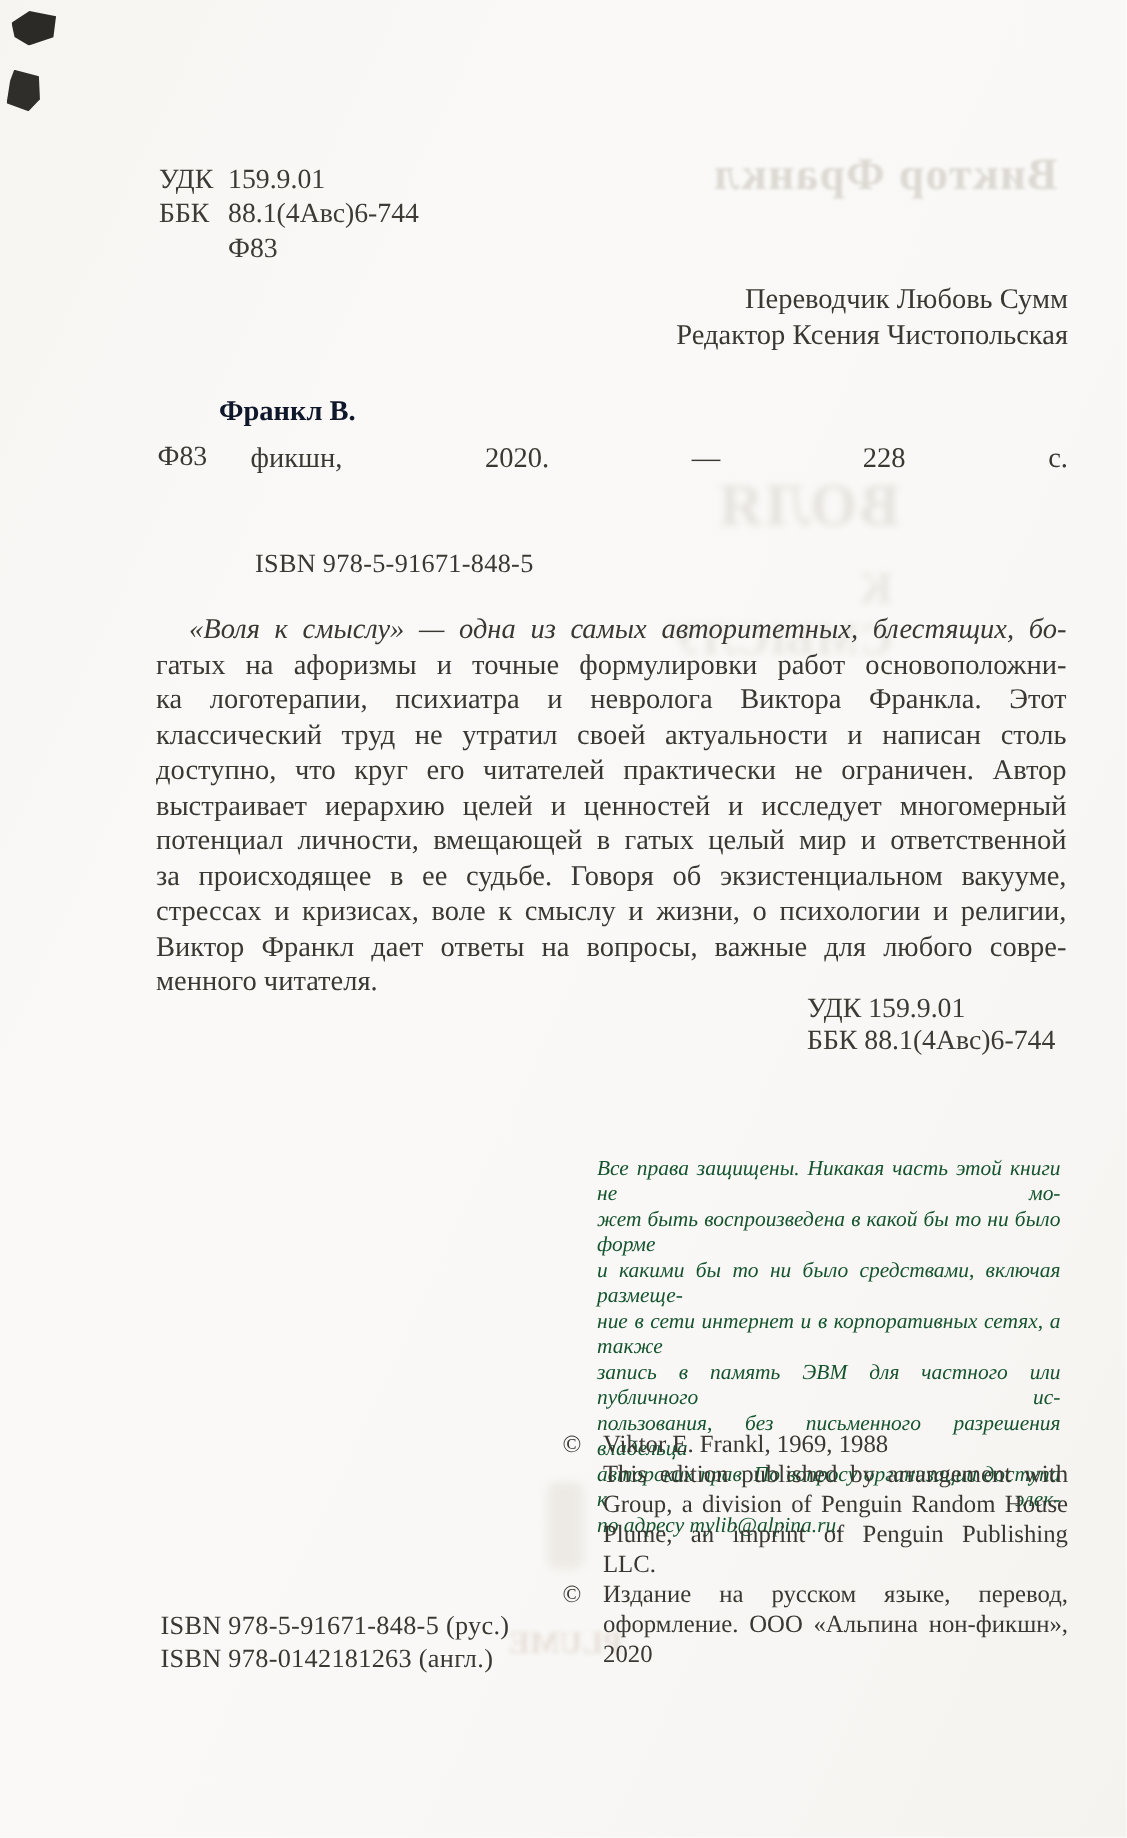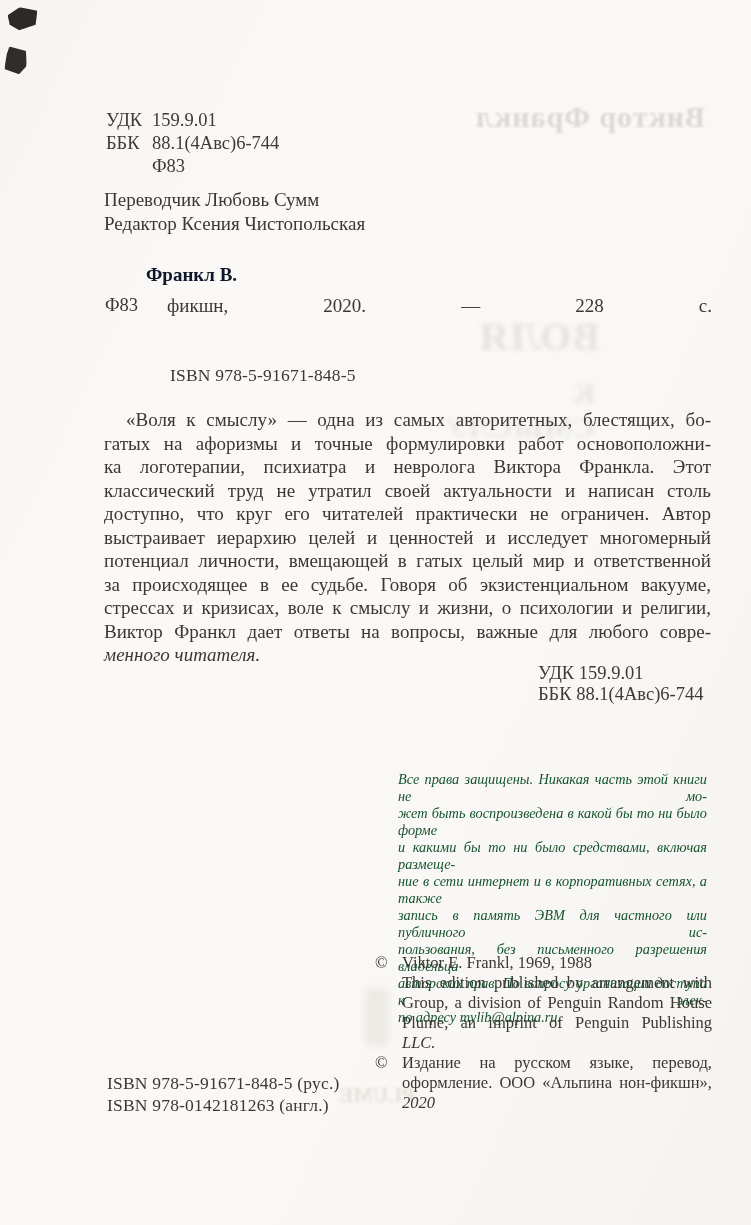--- a/index.html
+++ b/index.html
@@ -7,40 +7,40 @@
     width:751px;height:1225px;position:relative;overflow:hidden;
     background:linear-gradient(115deg,#f6f5f2 0%,#faf9f7 30%,#f9f8f6 62%,#f4f3f0 100%);
     font-family:"Liberation Serif","DejaVu Serif",serif;
     color:#3b3833;
     -webkit-font-smoothing:antialiased;
   }
   .abs{position:absolute;}
   .tline{white-space:nowrap;}
   
   .just .tline{text-align:justify;text-align-last:justify;white-space:normal;}
-  .just .tline:last-child{text-align-last:left;font-style:italic;}
+  .just .tline:last-child{text-align-last:left;}
 
   
   #top-codes{left:106px;top:109px;font-size:18.5px;line-height:23px;color:#3e3a35;}
   #top-codes .lbl{display:inline-block;width:46px;}
 
   
-  #credits{left:104px;top:188px;width:608px;text-align:left;font-size:19px;line-height:23.5px;}
+  #credits{left:104px;top:188px;width:608px;text-align:right;font-size:19px;line-height:23.5px;}
 
   
   #author-heading{left:146px;top:264px;font-size:19px;font-weight:bold;color:#0f172a;}
   #bib-code{left:105px;top:295px;font-size:18.5px;}
   #bib-lines{left:152px;top:294px;width:560px;font-size:19px;line-height:23px;}
   #bib-lines .tline:first-child{padding-left:15px;text-align:justify;text-align-last:justify;white-space:normal;}
 
   #isbn-main{left:170px;top:365px;font-size:17.5px;letter-spacing:.2px;}
 
   
   #annotation{left:104px;top:408px;width:607px;font-size:19px;line-height:23.5px;color:#3b3833;}
-  #annotation .tline:first-child{padding-left:22px;}
+  #annotation .tline:first-child{padding-left:22px;font-style:italic;}
 
   
   #codes-bottom{left:538px;top:663px;font-size:18.5px;line-height:20.5px;color:#3e3a35;}
 
   
   #rights{left:398px;top:771px;width:309px;font-size:14.3px;line-height:17px;font-style:italic;color:#14532d;}
 
   
   .copy-sym{left:375px;font-size:16.5px;color:#3b3833;}
   #copy-en-sym{top:953px;}

